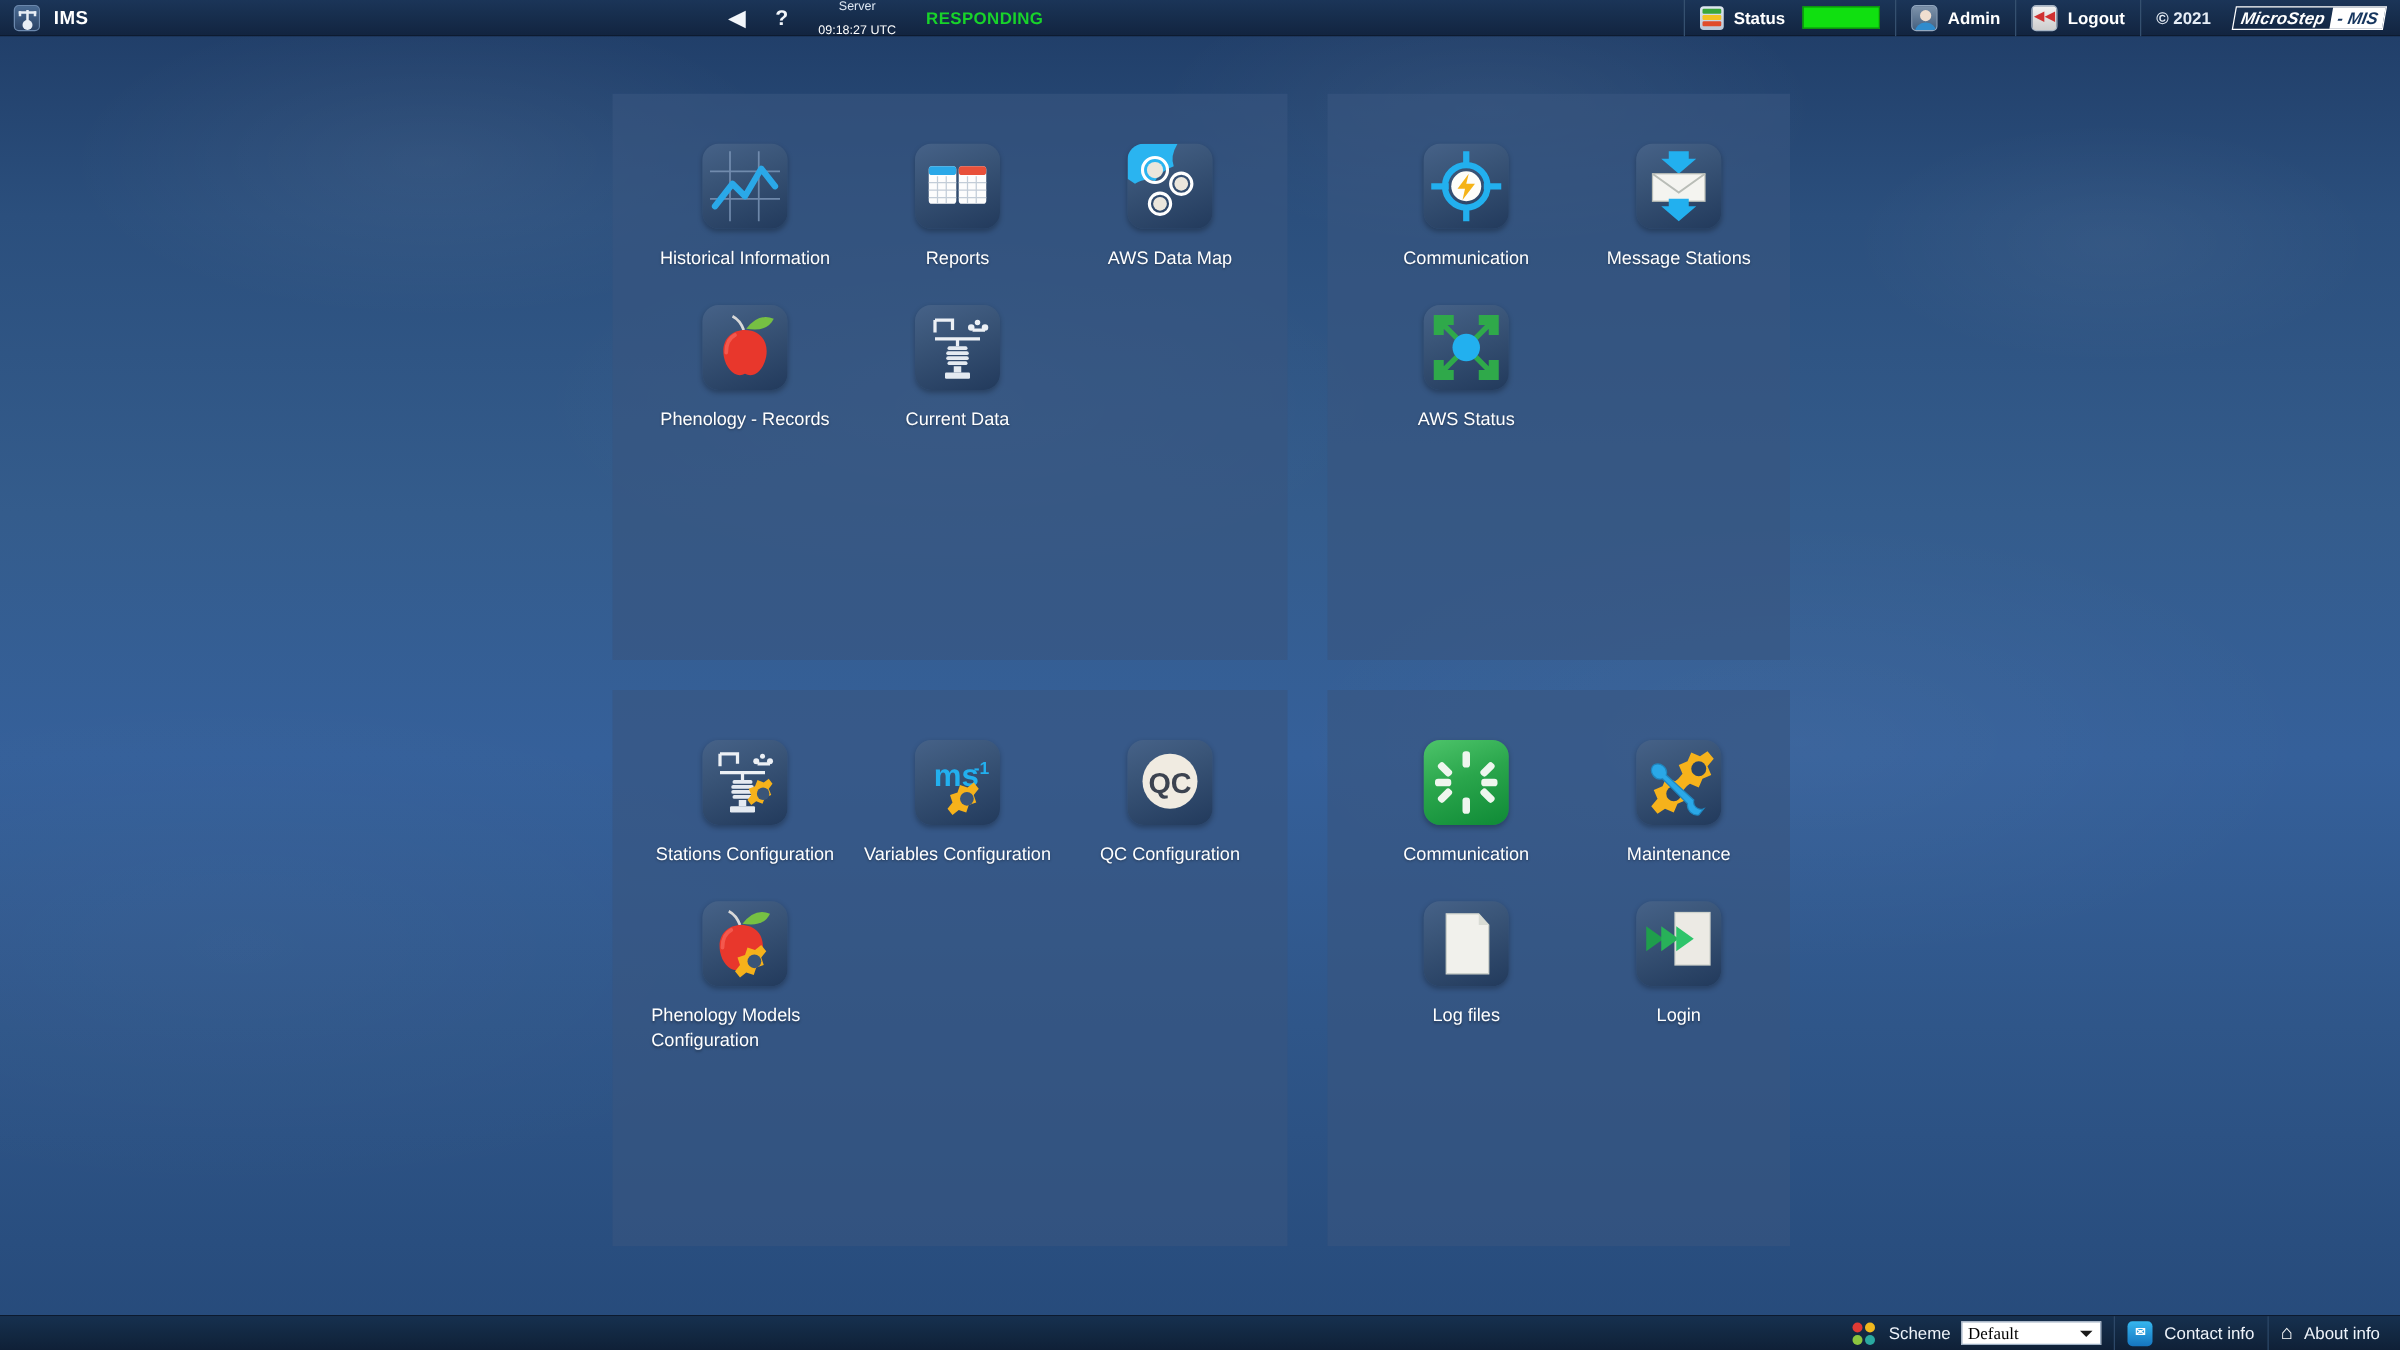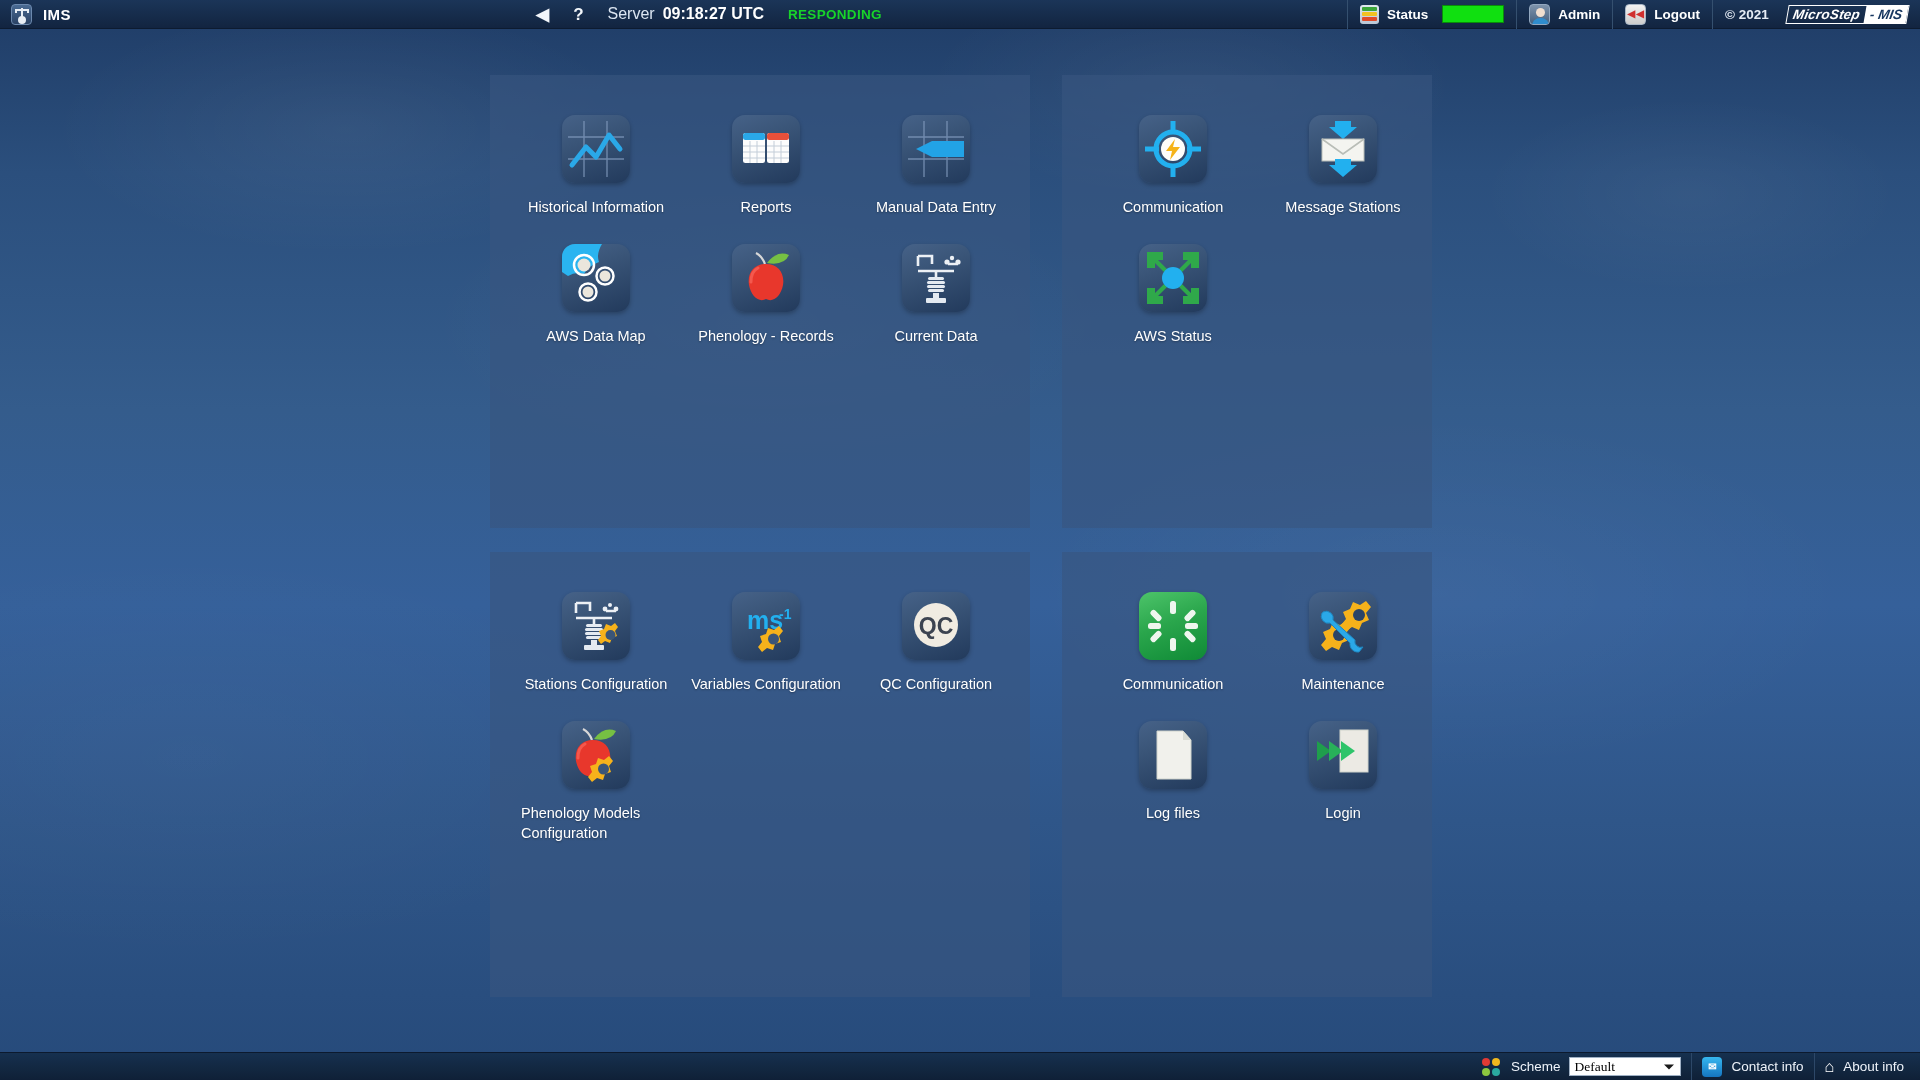--- a/index.html
+++ b/index.html
@@ -63,22 +63,22 @@
   #app-icon .arm  { position:absolute; left:3px; top:4px; width:14px; height:2px; background:#e8eef5; }
   #app-icon .arm2 { position:absolute; left:3px; top:4px; width:2px; height:4px; background:#e8eef5; }
   #app-icon .arm3 { position:absolute; left:15px; top:4px; width:2px; height:4px; background:#e8eef5; }
   #app-icon .bulb { position:absolute; left:6px; top:11px; width:8px; height:8px; border-radius:50%; background:#e8eef5; }
   #app-title { margin-left: 11px; font-size: 15px; letter-spacing: .4px; }
 
   #tb-center { margin-left: auto; display: flex; align-items: center; height: 29px; }
   #tb-right  { display: flex; align-items: center; height: 29px; margin-left: auto; }
 
   .nav-ico { font-size: 17px; color: #f2f6fb; cursor: pointer; line-height: 1; }
-  #server-block { color:#dce6f2; font-weight: normal; font-size: 16px; }
-  #server-block b { color: #ffffff; font-weight: bold; }
+  #server-block { color:#dce6f2; font-weight: normal; font-size: 10px; flex-direction: column; }
+  #server-block b { color: #ffffff; font-weight: normal; }
   #responding { color: #18d32a; font-weight: bold; letter-spacing: .3px; font-size: 13.5px; }
 
   #status-ico {
     width: 19px; height: 19px; border-radius: 3px; flex: none;
     background: linear-gradient(180deg,#dfe7f0,#b9c6d6);
     padding: 2px; display: flex; flex-direction: column; gap: 1px;
   }
   #status-ico i { display:block; height: 4px; border-radius: 1px; }
   #status-ico i:nth-child(1){ background:#3aa63a; }
   #status-ico i:nth-child(2){ background:#f2c222; }
@@ -281,34 +281,20 @@
               <line x1="49" y1="26" x2="49" y2="48"></line>
           <line x1="35" y1="31" x2="57" y2="31"></line>
               <line x1="35" y1="37" x2="57" y2="37"></line>
               <line x1="35" y1="43" x2="57" y2="43"></line>
             </g>
         </svg>
       </div>
       <div class="label">Reports</div>
     </div>
 
-    <div class="tile">
-      <div class="ico dark">
-        <svg width="68" height="68" viewBox="0 0 68 68">
-          <g stroke="#7f99bb" stroke-width="1.4" opacity=".8">
-            <line x1="22" y1="6" x2="22" y2="62"></line>
-              <line x1="45" y1="6" x2="45" y2="62"></line>
-            <line x1="6" y1="22" x2="62" y2="22"></line>
-              <line x1="6" y1="44" x2="62" y2="44"></line>
-          </g>
-          <path d="M14 34 L30 26 L62 26 L62 42 L30 42 Z" fill="#22a3e6"></path>
-        </svg>
-      </div>
-      <div class="label">Manual Data Entry</div>
-    </div>
 
     <div class="tile">
       <div class="ico dark">
         <svg width="68" height="68" viewBox="0 0 68 68">
           <path d="M0 0 H40 Q34 10 37 18 Q26 22 22 30 Q14 27 6 32 L0 28 Z" fill="#2ab4f0"></path>
           <circle cx="22" cy="21" r="10" fill="none" stroke="#fff" stroke-width="2.5"></circle>
           <circle cx="22" cy="21" r="6.5" fill="#ebe6dc"></circle>
           <circle cx="43" cy="32" r="8.5" fill="none" stroke="#fff" stroke-width="2.5"></circle>
           <circle cx="43" cy="32" r="5.5" fill="#ebe6dc"></circle>
           <circle cx="26" cy="48" r="8.5" fill="none" stroke="#fff" stroke-width="2.5"></circle>

